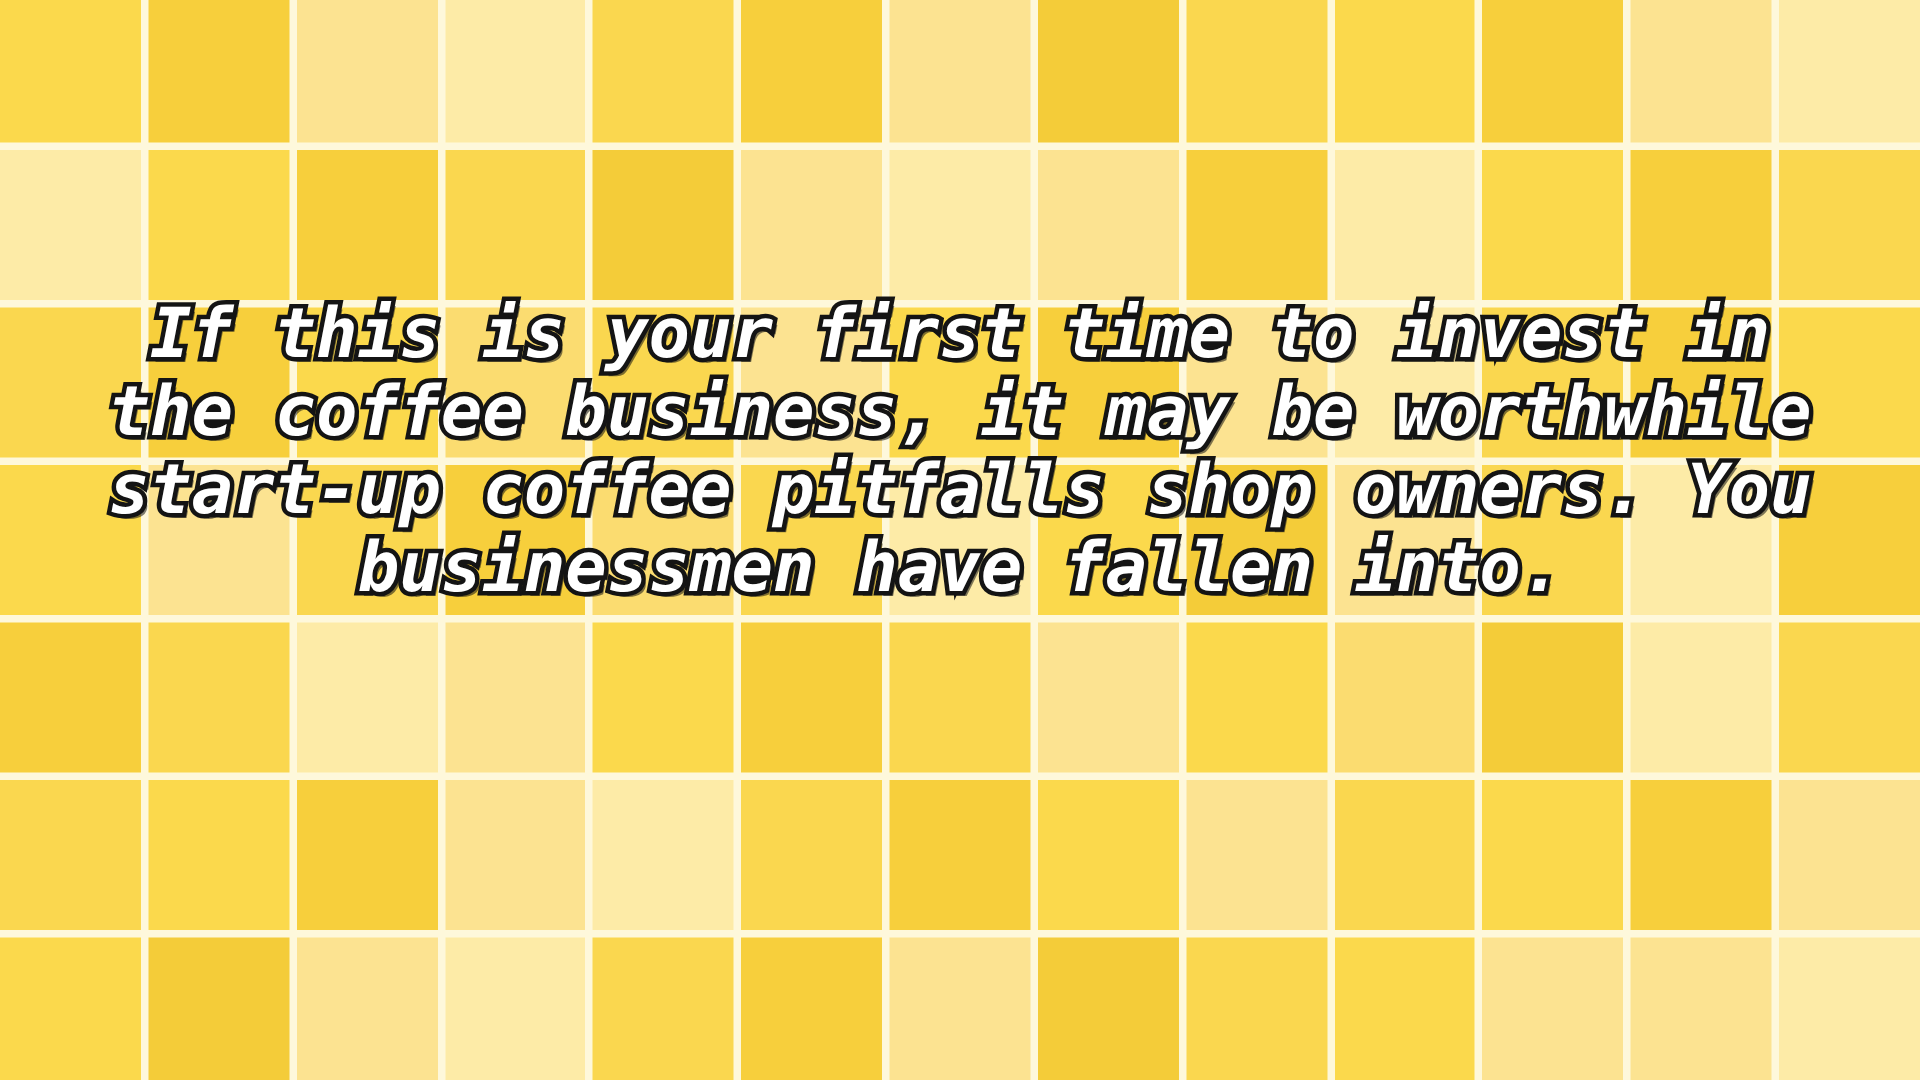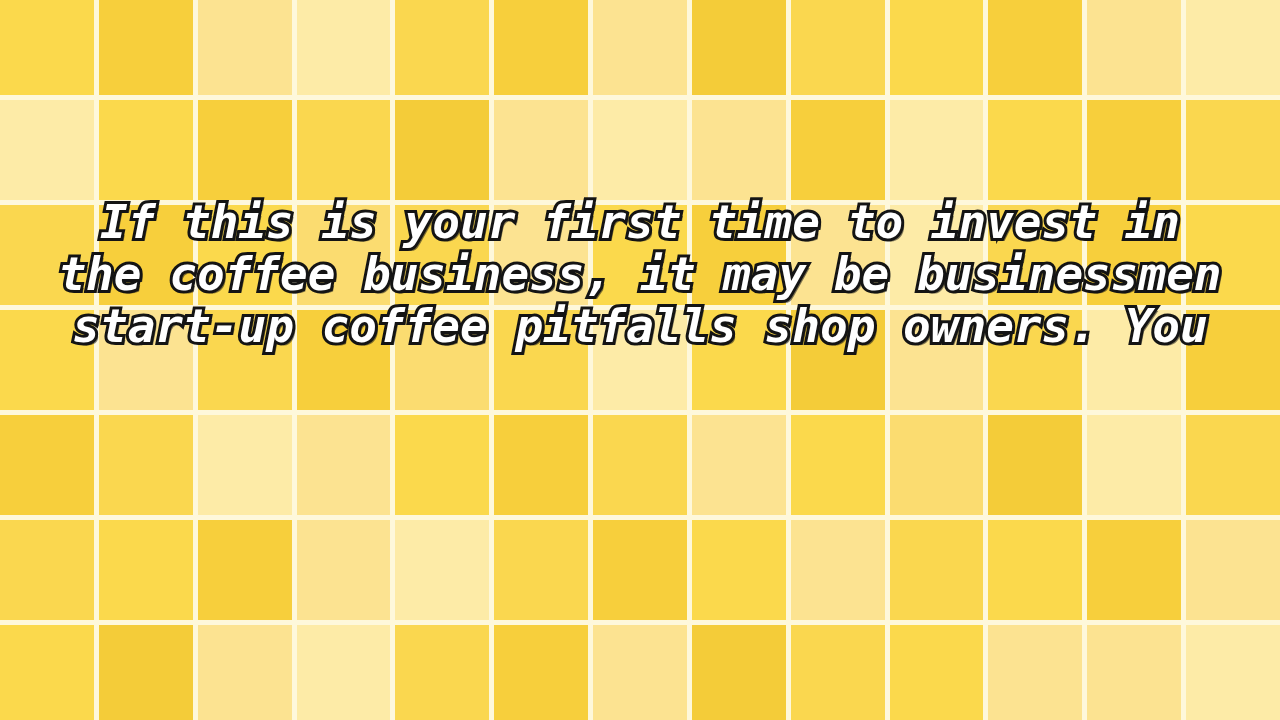--- a/index.html
+++ b/index.html
@@ -159,17 +159,18 @@
       <i style="background: rgb(244, 204, 57);"></i>
       <i style="background: rgb(250, 215, 79);"></i>
       <i style="background: rgb(251, 217, 76);"></i>
       <i style="background: rgb(252, 227, 145);"></i>
       <i style="background: rgb(252, 227, 145);"></i>
       <i style="background: rgb(253, 235, 167);"></i>
     </div>
 
   <div id="caption">
     <span class="line">If this is your first time to invest in</span>
-    <span class="line">the coffee business, it may be businessmen</span>
+    <span class="line">the coffee business, it may be worthwhile</span>
     <span class="line">start-up coffee pitfalls shop owners. You</span>
+    <span class="line">businessmen have fallen into.</span>
   </div>
 
 </div>
 
 </body></html>

